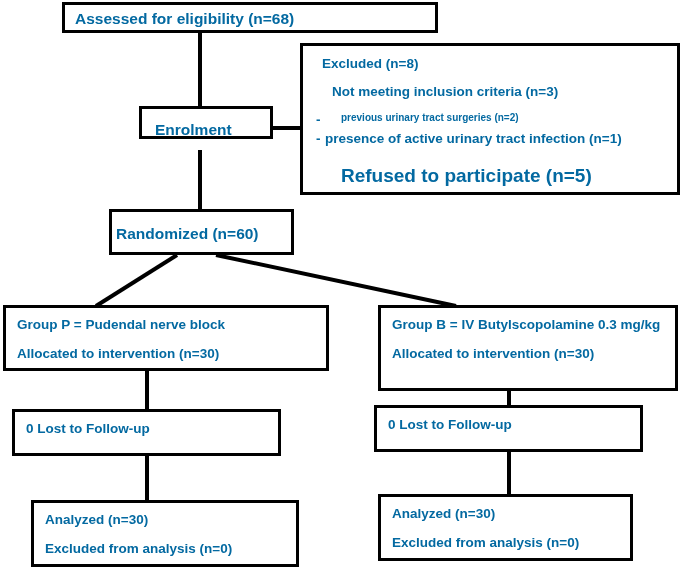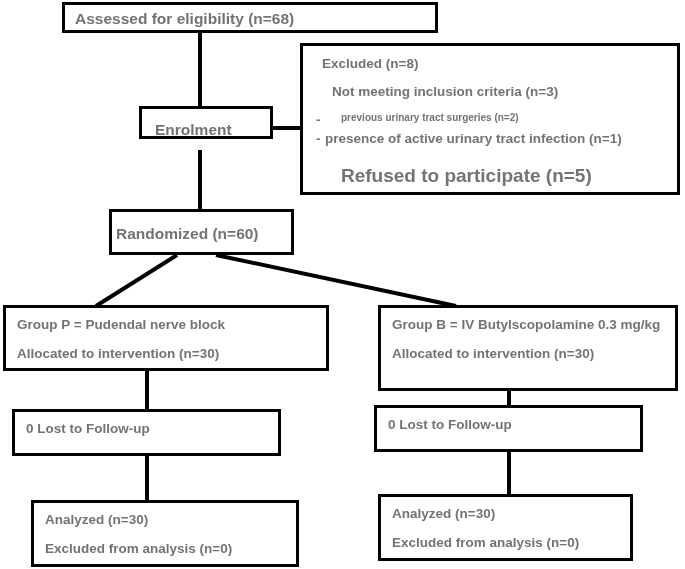--- a/index.html
+++ b/index.html
@@ -27,21 +27,21 @@
     width: 685px;
     height: 569px;
     pointer-events: none;
   }
   
   .box {
     position: absolute;
     box-sizing: border-box;
     background: #ffffff;
     border: 3px solid #000000;
-    color: #737373;
+    color: #0369a1;
     font-weight: bold;
     line-height: 1.15;
     z-index: 2;
   }
   .box .line {
     position: absolute;
     white-space: nowrap;
     font-weight: bold;
   }
   .box .dash {

